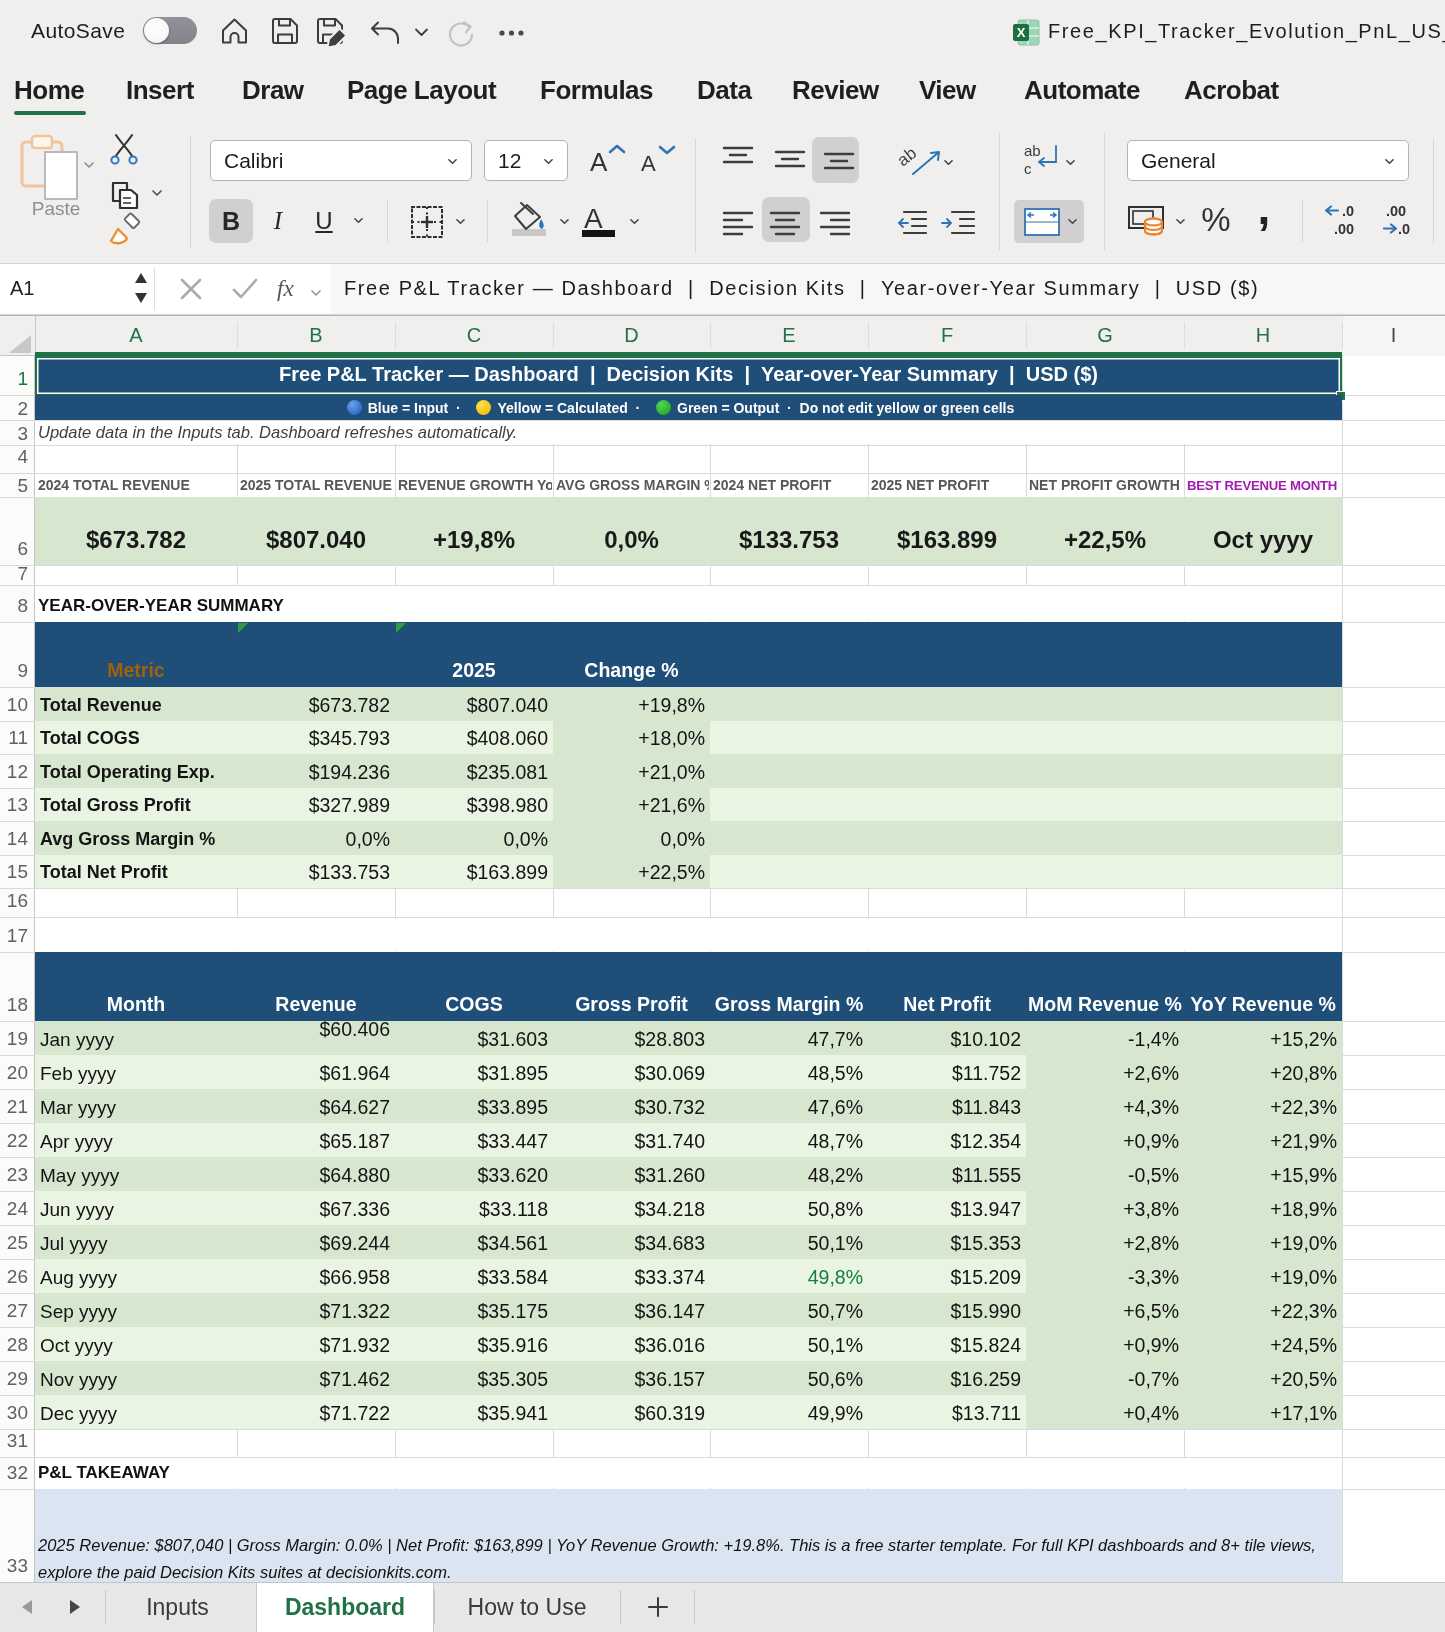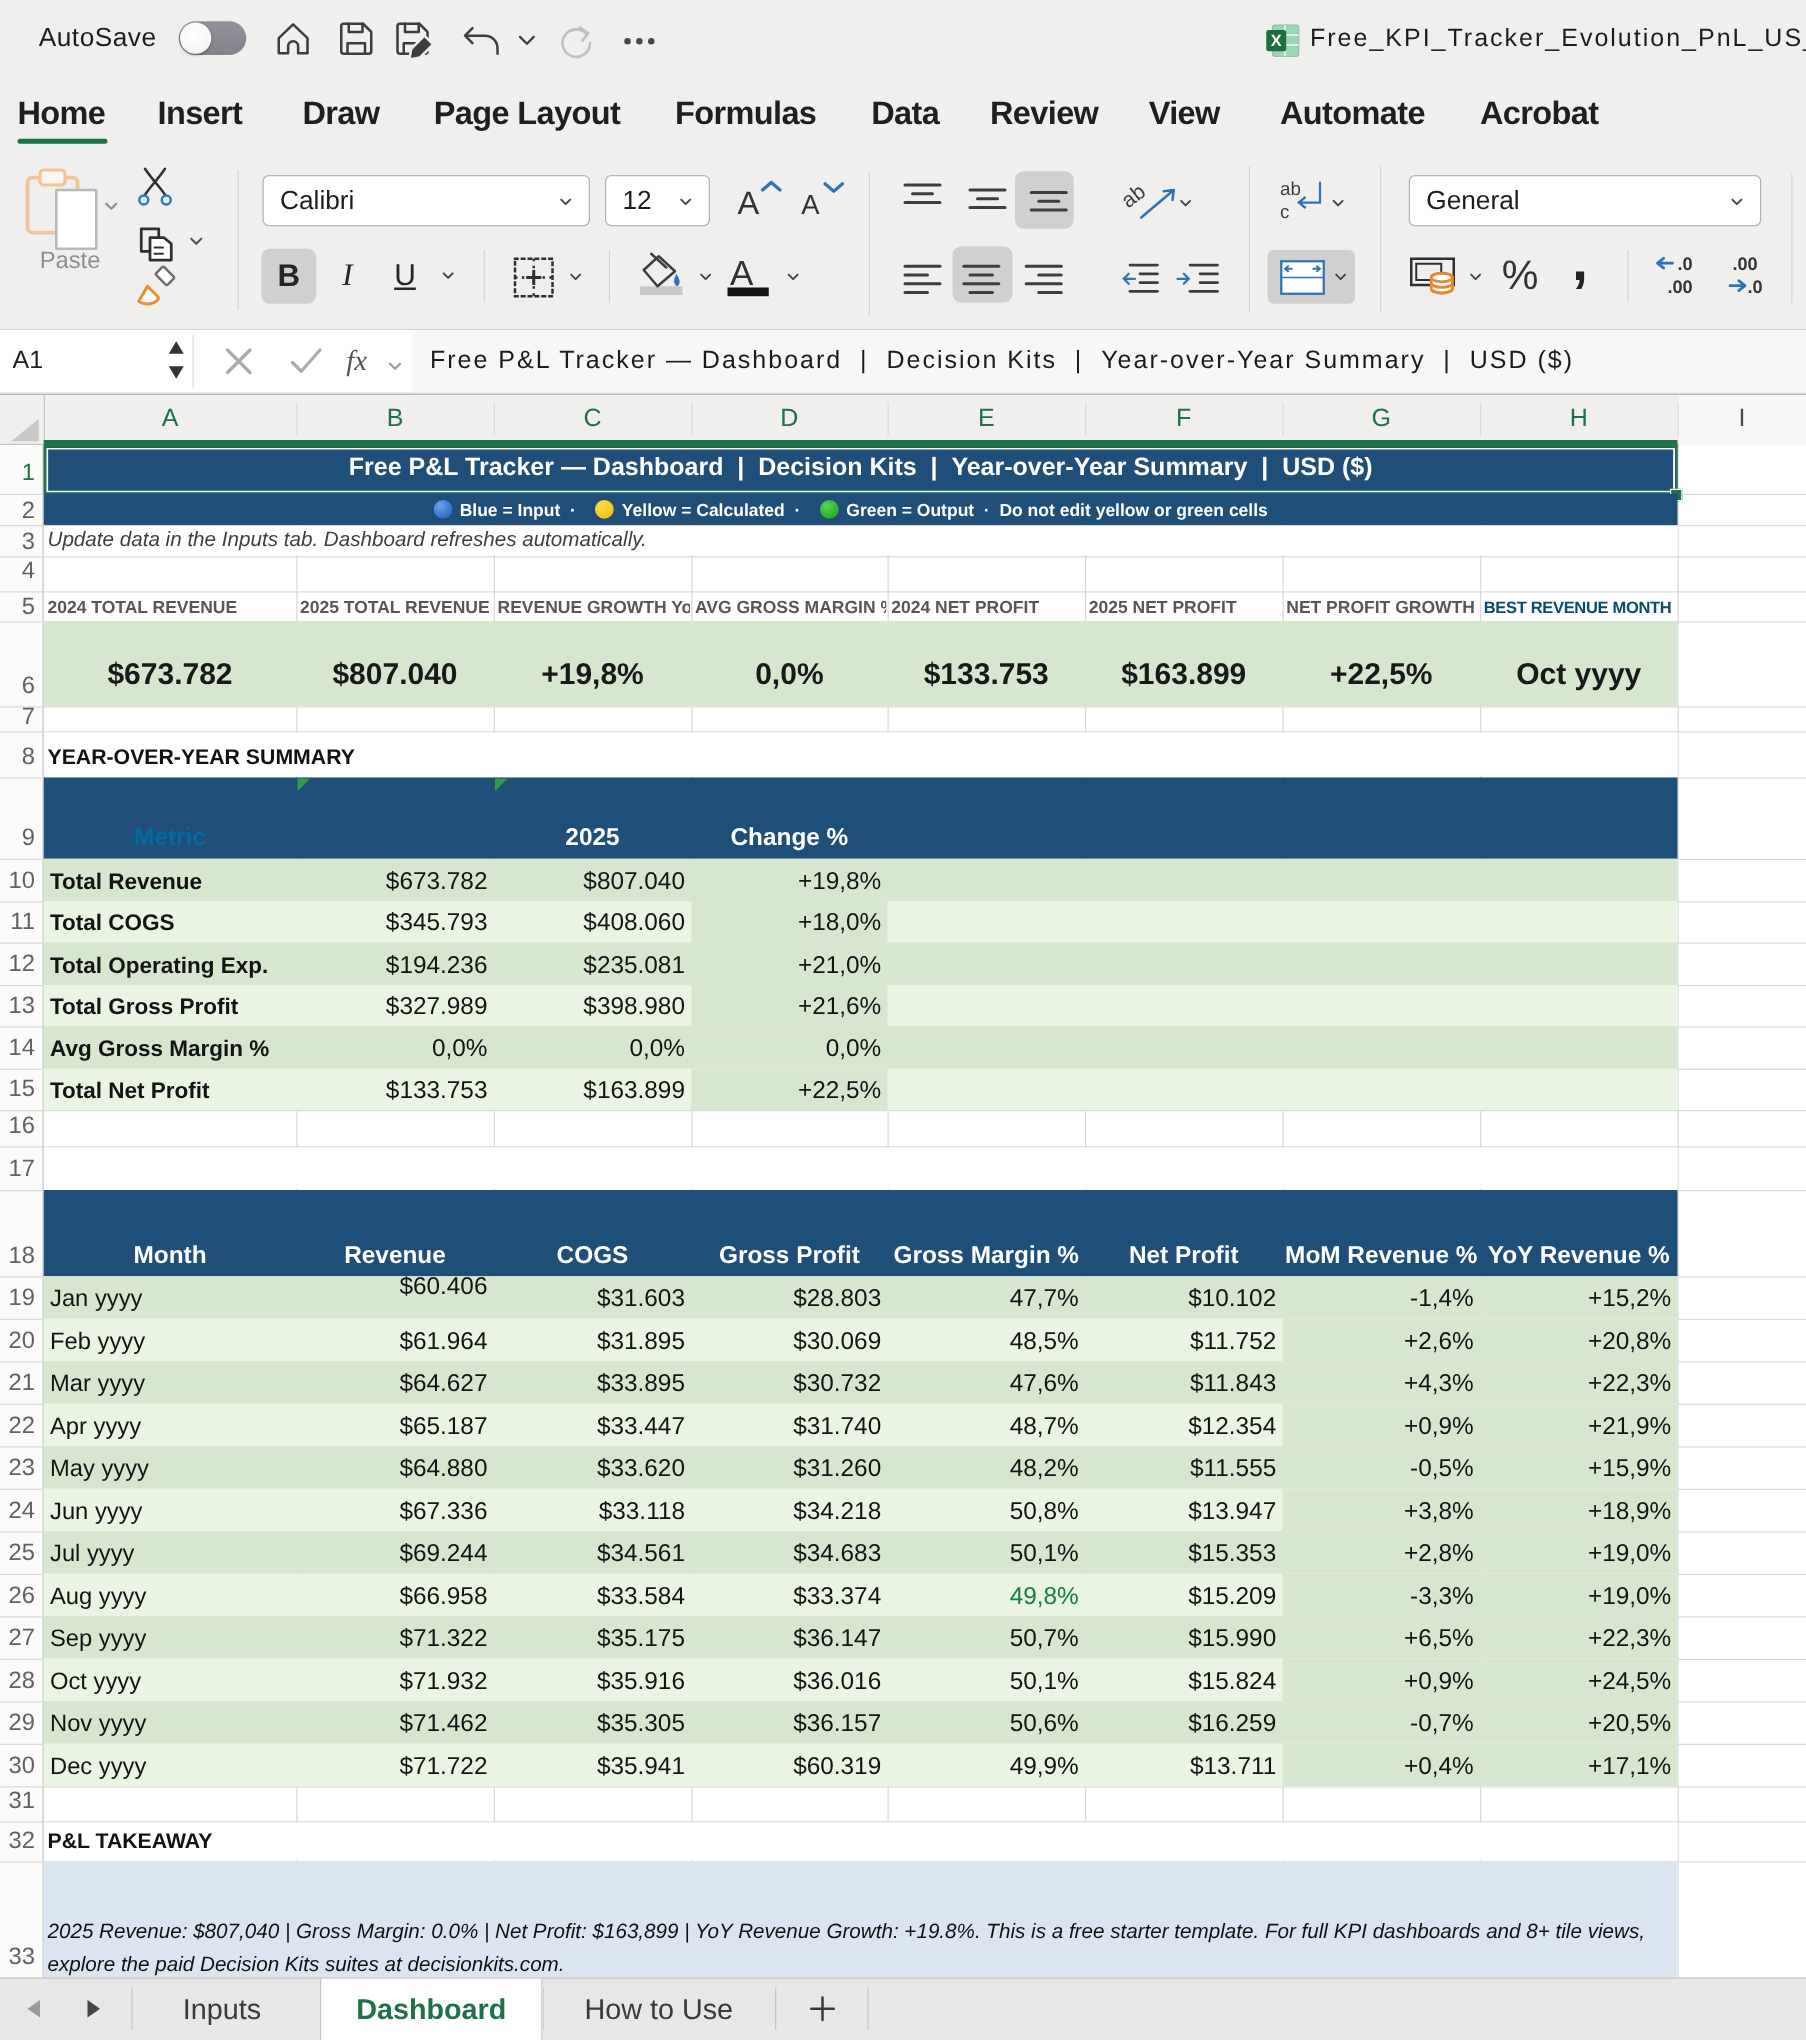--- a/index.html
+++ b/index.html
@@ -358,34 +358,34 @@
 <div class="" style="left:38px;top:420px;width:800px;height:25px;display:flex;justify-content:flex-start;align-items:center;font-size:16.5px;font-weight:400;color:#3f3f3f;padding-bottom:0px;padding-left:0px;padding-right:0px;overflow:hidden;white-space:nowrap;">
       <i>Update data in the Inputs tab. Dashboard refreshes automatically.</i>
     </div>
 <div class="" style="left:38px;top:473px;width:198px;height:24px;display:flex;justify-content:flex-start;align-items:center;font-size:14px;font-weight:700;color:#575757;padding-bottom:0px;padding-left:0px;padding-right:0px;overflow:hidden;white-space:nowrap;">2024 TOTAL REVENUE</div>
 <div class="" style="left:240px;top:473px;width:154px;height:24px;display:flex;justify-content:flex-start;align-items:center;font-size:14px;font-weight:700;color:#575757;padding-bottom:0px;padding-left:0px;padding-right:0px;overflow:hidden;white-space:nowrap;">2025 TOTAL REVENUE</div>
 <div class="" style="left:398px;top:473px;width:154px;height:24px;display:flex;justify-content:flex-start;align-items:center;font-size:14px;font-weight:700;color:#575757;padding-bottom:0px;padding-left:0px;padding-right:0px;overflow:hidden;white-space:nowrap;">REVENUE GROWTH YoY %</div>
 <div class="" style="left:556px;top:473px;width:153px;height:24px;display:flex;justify-content:flex-start;align-items:center;font-size:14px;font-weight:700;color:#575757;padding-bottom:0px;padding-left:0px;padding-right:0px;overflow:hidden;white-space:nowrap;">AVG GROSS MARGIN %</div>
 <div class="" style="left:713px;top:473px;width:154px;height:24px;display:flex;justify-content:flex-start;align-items:center;font-size:14px;font-weight:700;color:#575757;padding-bottom:0px;padding-left:0px;padding-right:0px;overflow:hidden;white-space:nowrap;">2024 NET PROFIT</div>
 <div class="" style="left:871px;top:473px;width:154px;height:24px;display:flex;justify-content:flex-start;align-items:center;font-size:14px;font-weight:700;color:#575757;padding-bottom:0px;padding-left:0px;padding-right:0px;overflow:hidden;white-space:nowrap;">2025 NET PROFIT</div>
 <div class="" style="left:1029px;top:473px;width:154px;height:24px;display:flex;justify-content:flex-start;align-items:center;font-size:14px;font-weight:700;color:#575757;padding-bottom:0px;padding-left:0px;padding-right:0px;overflow:hidden;white-space:nowrap;">NET PROFIT GROWTH</div>
-<div class="" style="left:1187px;top:473px;width:154px;height:24px;display:flex;justify-content:flex-start;align-items:center;font-size:13.2px;font-weight:700;color:#0c4a6e;padding-bottom:0px;padding-left:0px;padding-right:0px;overflow:hidden;white-space:nowrap;letter-spacing:-0.25px;">BEST REVENUE MONTH</div>
+<div class="" style="left:1187px;top:473px;width:154px;height:24px;display:flex;justify-content:flex-start;align-items:center;font-size:13.2px;font-weight:700;color:#a21caf;padding-bottom:0px;padding-left:0px;padding-right:0px;overflow:hidden;white-space:nowrap;letter-spacing:-0.25px;">BEST REVENUE MONTH</div>
 <div class="" style="left:35px;top:497px;width:1307px;height:68px;background:#d7e6cf;"></div>
 <div class="" style="left:35px;top:497px;width:202px;height:68px;display:flex;justify-content:center;align-items:flex-end;font-size:24px;font-weight:700;color:#191919;padding-bottom:11px;padding-left:0px;padding-right:0px;overflow:hidden;white-space:nowrap;">$673.782</div>
 <div class="" style="left:237px;top:497px;width:158px;height:68px;display:flex;justify-content:center;align-items:flex-end;font-size:24px;font-weight:700;color:#191919;padding-bottom:11px;padding-left:0px;padding-right:0px;overflow:hidden;white-space:nowrap;">$807.040</div>
 <div class="" style="left:395px;top:497px;width:158px;height:68px;display:flex;justify-content:center;align-items:flex-end;font-size:24px;font-weight:700;color:#191919;padding-bottom:11px;padding-left:0px;padding-right:0px;overflow:hidden;white-space:nowrap;">+19,8%</div>
 <div class="" style="left:553px;top:497px;width:157px;height:68px;display:flex;justify-content:center;align-items:flex-end;font-size:24px;font-weight:700;color:#191919;padding-bottom:11px;padding-left:0px;padding-right:0px;overflow:hidden;white-space:nowrap;">0,0%</div>
 <div class="" style="left:710px;top:497px;width:158px;height:68px;display:flex;justify-content:center;align-items:flex-end;font-size:24px;font-weight:700;color:#191919;padding-bottom:11px;padding-left:0px;padding-right:0px;overflow:hidden;white-space:nowrap;">$133.753</div>
 <div class="" style="left:868px;top:497px;width:158px;height:68px;display:flex;justify-content:center;align-items:flex-end;font-size:24px;font-weight:700;color:#191919;padding-bottom:11px;padding-left:0px;padding-right:0px;overflow:hidden;white-space:nowrap;">$163.899</div>
 <div class="" style="left:1026px;top:497px;width:158px;height:68px;display:flex;justify-content:center;align-items:flex-end;font-size:24px;font-weight:700;color:#191919;padding-bottom:11px;padding-left:0px;padding-right:0px;overflow:hidden;white-space:nowrap;">+22,5%</div>
 <div class="" style="left:1184px;top:497px;width:158px;height:68px;display:flex;justify-content:center;align-items:flex-end;font-size:24px;font-weight:700;color:#191919;padding-bottom:11px;padding-left:0px;padding-right:0px;overflow:hidden;white-space:nowrap;">Oct yyyy</div>
 <div class="" style="left:36px;top:586px;width:1306px;height:35px;background:#fff;"></div>
 <div class="" style="left:38px;top:585px;width:600px;height:37px;display:flex;justify-content:flex-start;align-items:flex-end;font-size:17px;font-weight:700;color:#111;padding-bottom:6px;padding-left:0px;padding-right:0px;overflow:hidden;white-space:nowrap;">YEAR-OVER-YEAR SUMMARY</div>
 <div class="" style="left:35px;top:622px;width:1307px;height:65px;background:#1f4e79;"></div>
-<div class="" style="left:35px;top:622px;width:202px;height:65px;display:flex;justify-content:center;align-items:flex-end;font-size:19.5px;font-weight:700;color:#0369a1;padding-bottom:5px;padding-left:0px;padding-right:0px;overflow:hidden;white-space:nowrap;">Metric</div>
+<div class="" style="left:35px;top:622px;width:202px;height:65px;display:flex;justify-content:center;align-items:flex-end;font-size:19.5px;font-weight:700;color:#a16207;padding-bottom:5px;padding-left:0px;padding-right:0px;overflow:hidden;white-space:nowrap;">Metric</div>
 <div class="" style="left:395px;top:622px;width:158px;height:65px;display:flex;justify-content:center;align-items:flex-end;font-size:19.5px;font-weight:700;color:#fff;padding-bottom:5px;padding-left:0px;padding-right:0px;overflow:hidden;white-space:nowrap;">2025</div>
 <div class="" style="left:553px;top:622px;width:157px;height:65px;display:flex;justify-content:center;align-items:flex-end;font-size:19.5px;font-weight:700;color:#fff;padding-bottom:5px;padding-left:0px;padding-right:0px;overflow:hidden;white-space:nowrap;">Change %</div>
 <svg style="left:238px;top:623px" width="10" height="10">
       <polygon points="0,0 10,0 0,10" fill="#2e9e44"></polygon>
     </svg>
 <svg style="left:396px;top:623px" width="10" height="10">
       <polygon points="0,0 10,0 0,10" fill="#2e9e44"></polygon>
     </svg>
 <div class="" style="left:35px;top:687px;width:1307px;height:34px;background:#d7e6cf;"></div>
 <div class="" style="left:40px;top:687px;width:195px;height:34px;display:flex;justify-content:flex-start;align-items:flex-end;font-size:18px;font-weight:700;color:#141414;padding-bottom:5px;padding-left:0px;padding-right:0px;overflow:hidden;white-space:nowrap;">Total Revenue</div>

